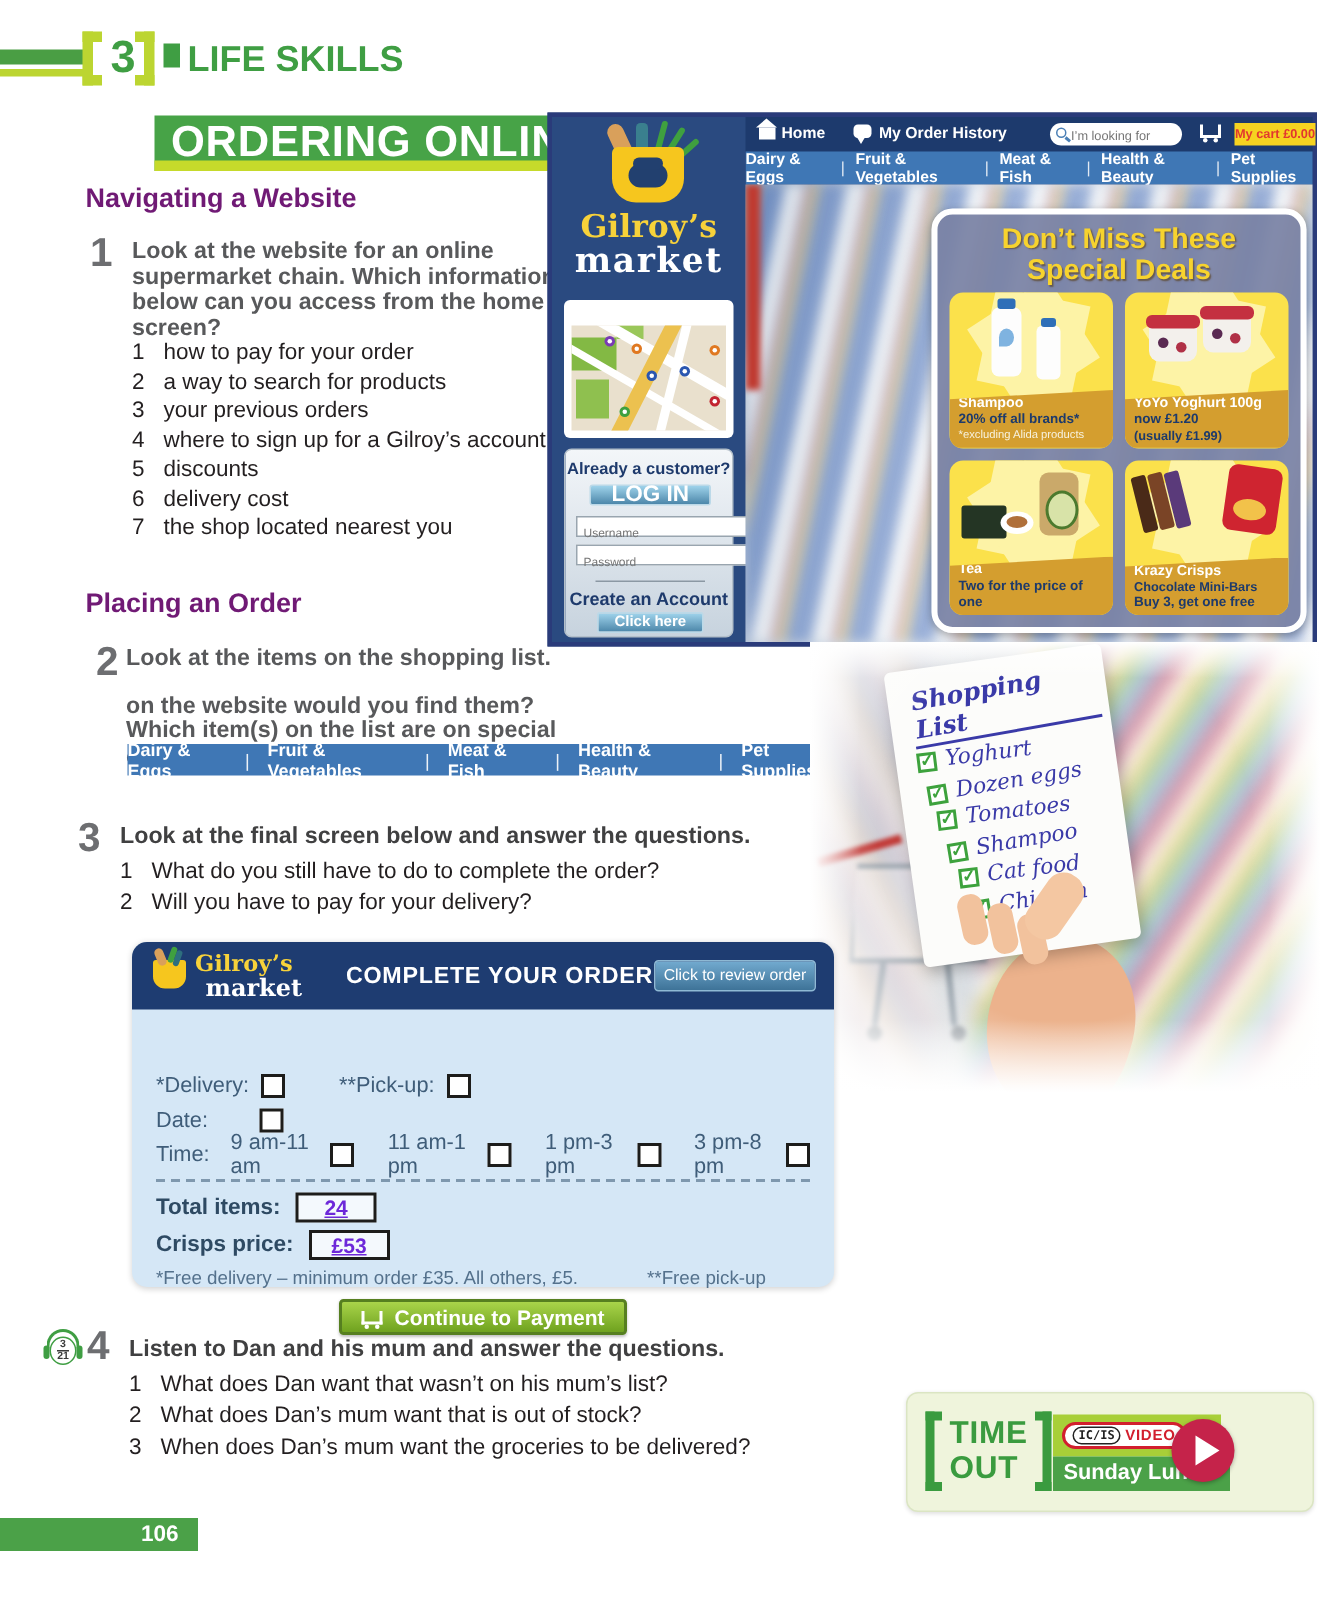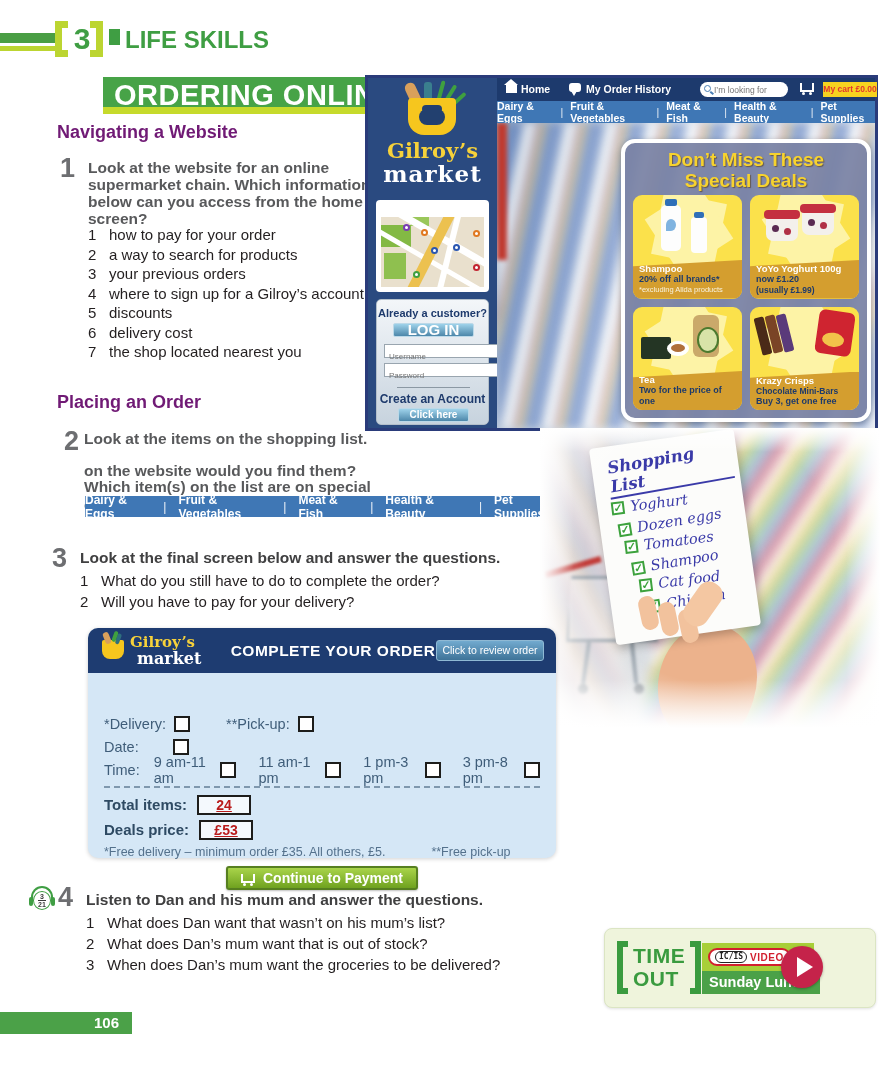--- a/index.html
+++ b/index.html
@@ -207,21 +207,21 @@
     line-height:19px; }
   .co-body { position:absolute; left:0; top:28px; width:100%; padding:8px 16px 0; color:#3f5d79;
     font-size:14.5px;margin-top:48px; }
   .co-row { display:flex; align-items:center; height:23px; }
   .cb { display:inline-block; width:16px; height:16px; background:#fff; border:2px solid #1d1d1b;
     margin-left:8px; flex:none; }
   .sp36 { width:36px; }
   .co-dash { border-top:2px dashed #7f98ae; margin:5px 0 4px; }
   .tot-row { display:flex; align-items:center; height:25px; font-weight:bold; color:#2e4a63; font-size:15px; }
   .valbox { margin-left:10px; width:54px; height:20px; border:2px solid #1d1d1b; background:#f4f9fd;
-    text-align:center; font-weight:bold; color:#b91c1c; text-decoration:underline; line-height:17px;
+    text-align:center; font-weight:bold; color:#6d28d9; text-decoration:underline; line-height:17px;
     font-size:14px; }
   .co-foot { display:flex; gap:46px; margin-top:3px; font-size:12.5px; color:#54718c; }
   .co-continue { margin:7px auto 0; display:flex; align-items:center; justify-content:center; gap:8px;
     width:192px; height:24px; background:linear-gradient(#a9d44a,#6fa21f); border:2px solid #567f20;
     border-radius:3px; color:#fff; font-weight:bold; font-size:14px; box-shadow:0 1px 2px rgba(0,0,0,.25); }
   .cartw { position:relative; width:14px; height:9px; border:2px solid #fff; border-top:none; flex:none; }
   .cartw::before { content:""; position:absolute; left:0; bottom:-5px; width:3px; height:3px;
     border-radius:50%; background:#fff; }
   .cartw::after { content:""; position:absolute; right:0; bottom:-5px; width:3px; height:3px;
     border-radius:50%; background:#fff; }
@@ -596,21 +596,21 @@
         <span class="cb"></span>
         <span style="margin-left:22px;">3 pm-8 pm</span>
         <span class="cb"></span>
       </div>
       <div class="co-dash"></div>
       <div class="tot-row">
         <span>Total items:</span>
         <span class="valbox">24</span>
       </div>
       <div class="tot-row">
-        <span>Deals price:</span>
+        <span>Crisps price:</span>
         <span class="valbox">£53</span>
       </div>
       <div class="co-foot">
         <span>*Free delivery – minimum order £35. All others, £5.</span>
         <span>**Free pick-up</span>
       </div>
       <div class="co-continue">
         <span class="cartw"></span>
         <span>Continue to Payment</span>
       </div>

